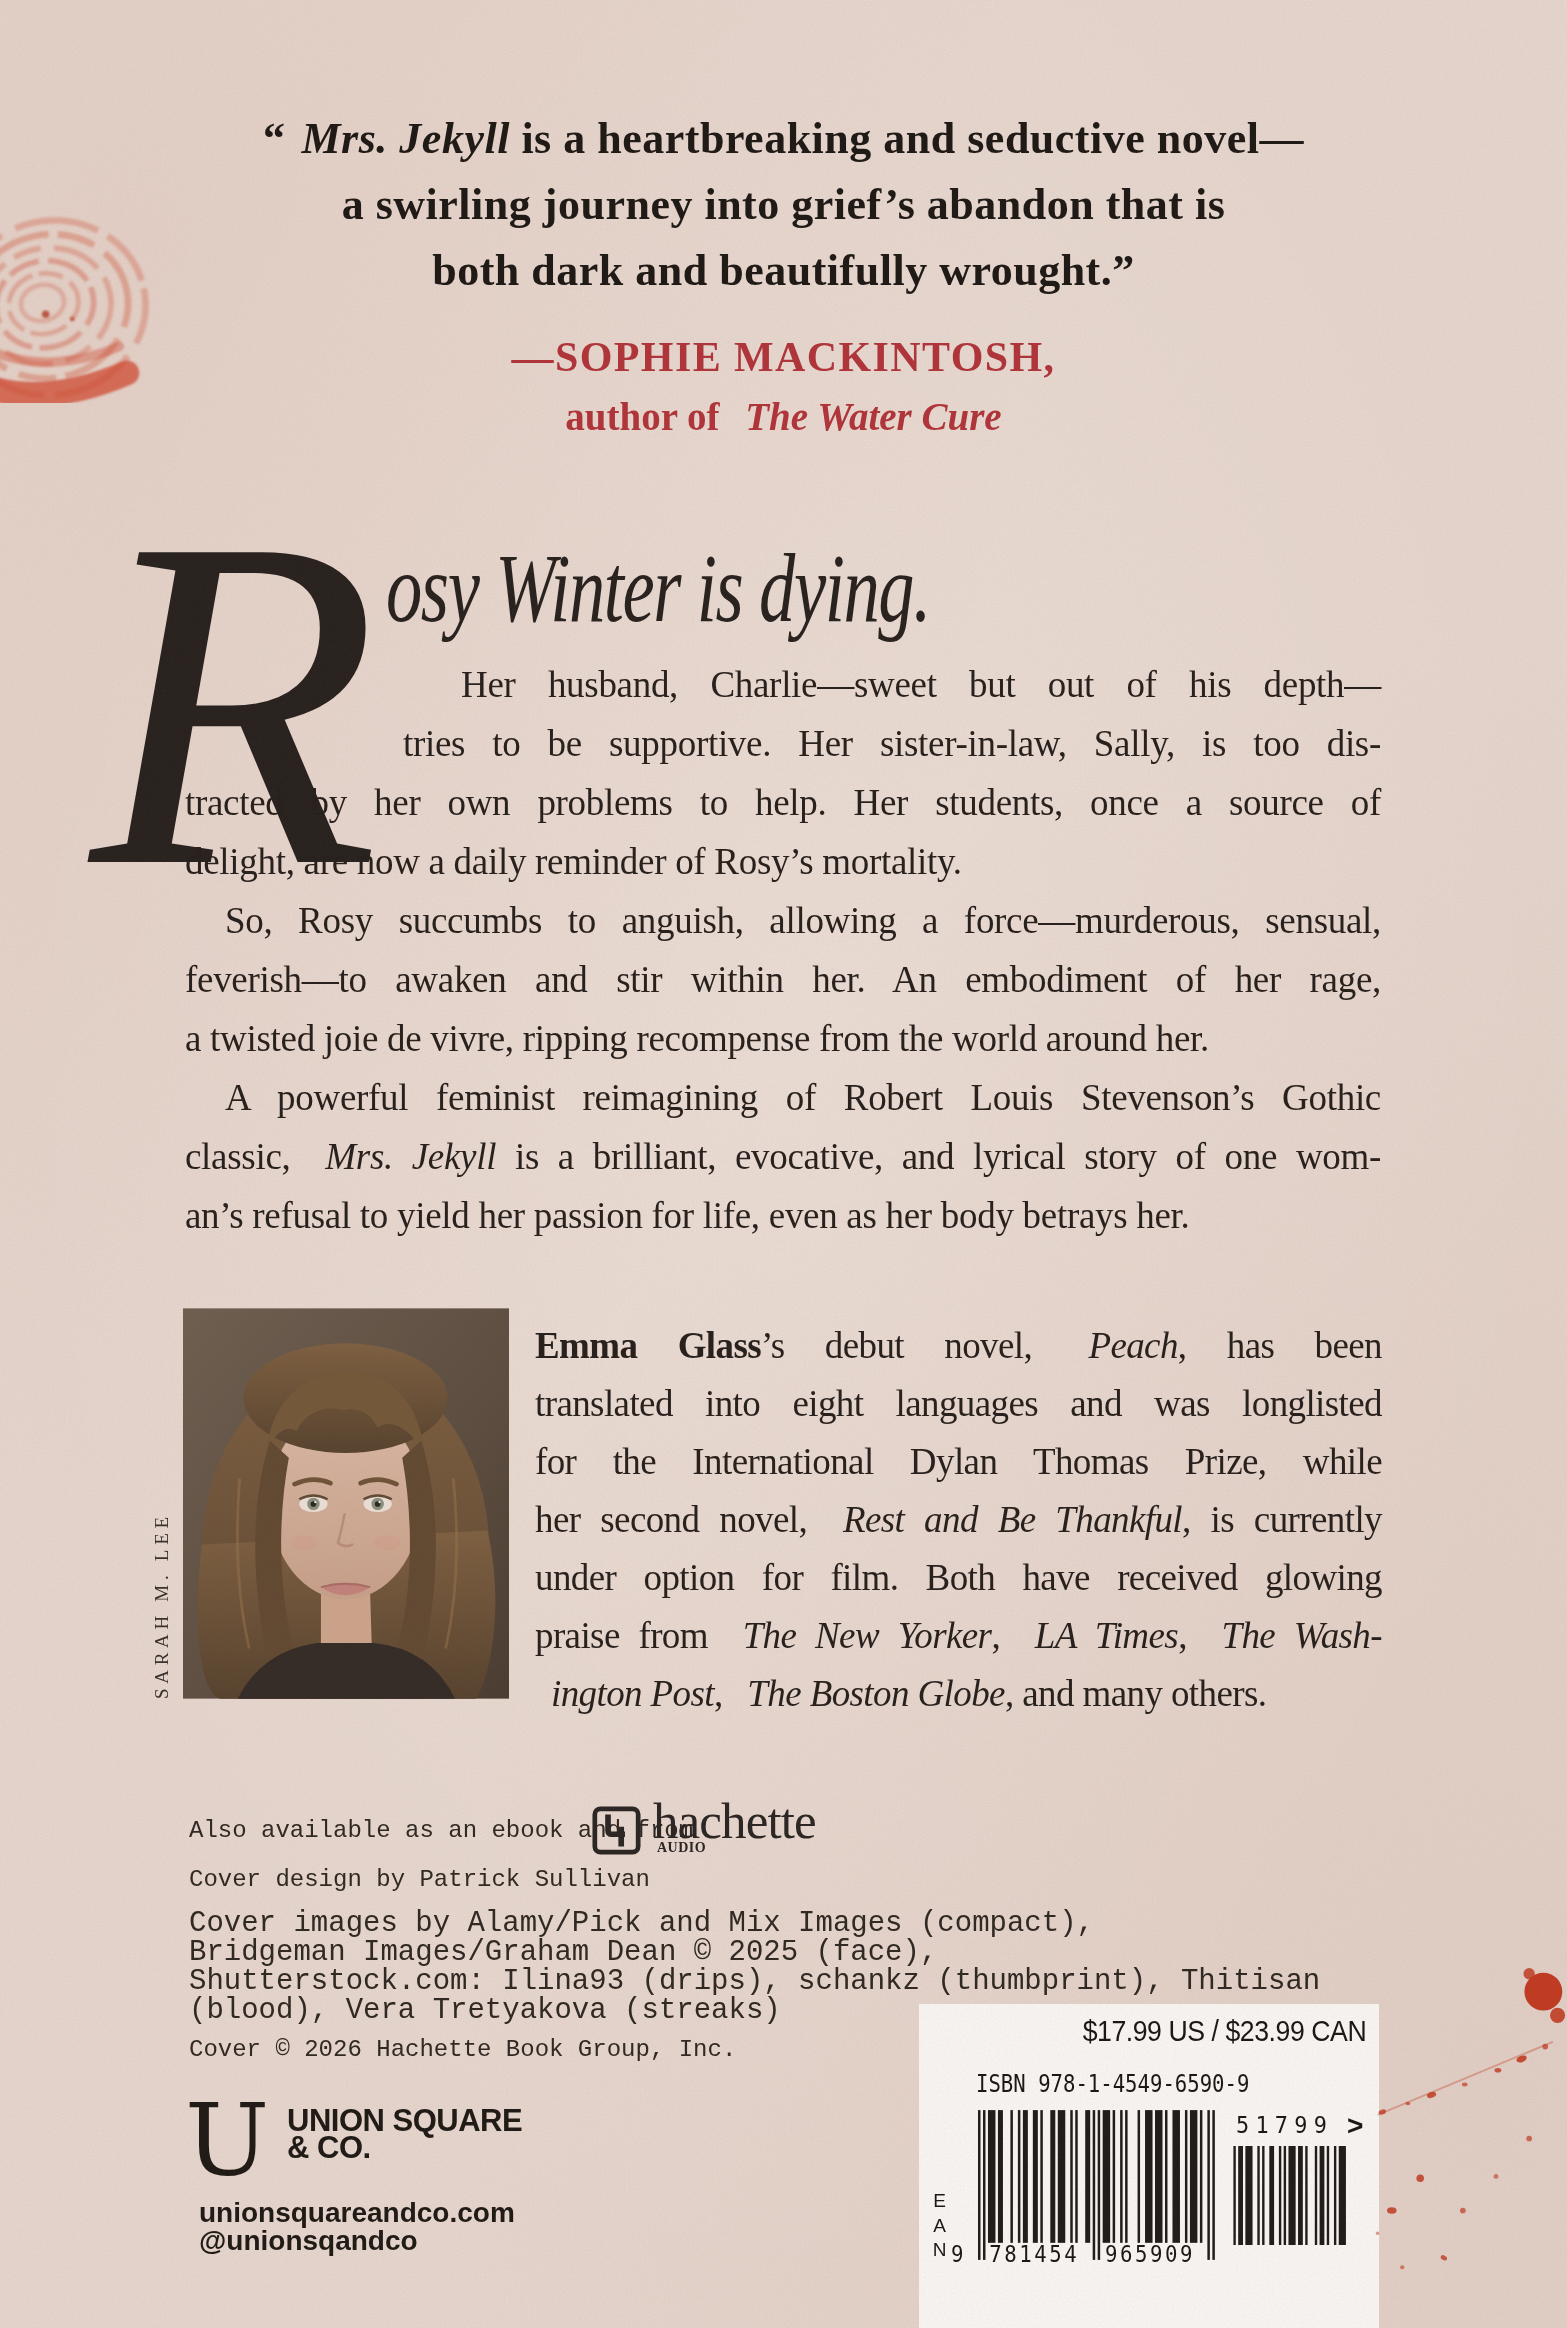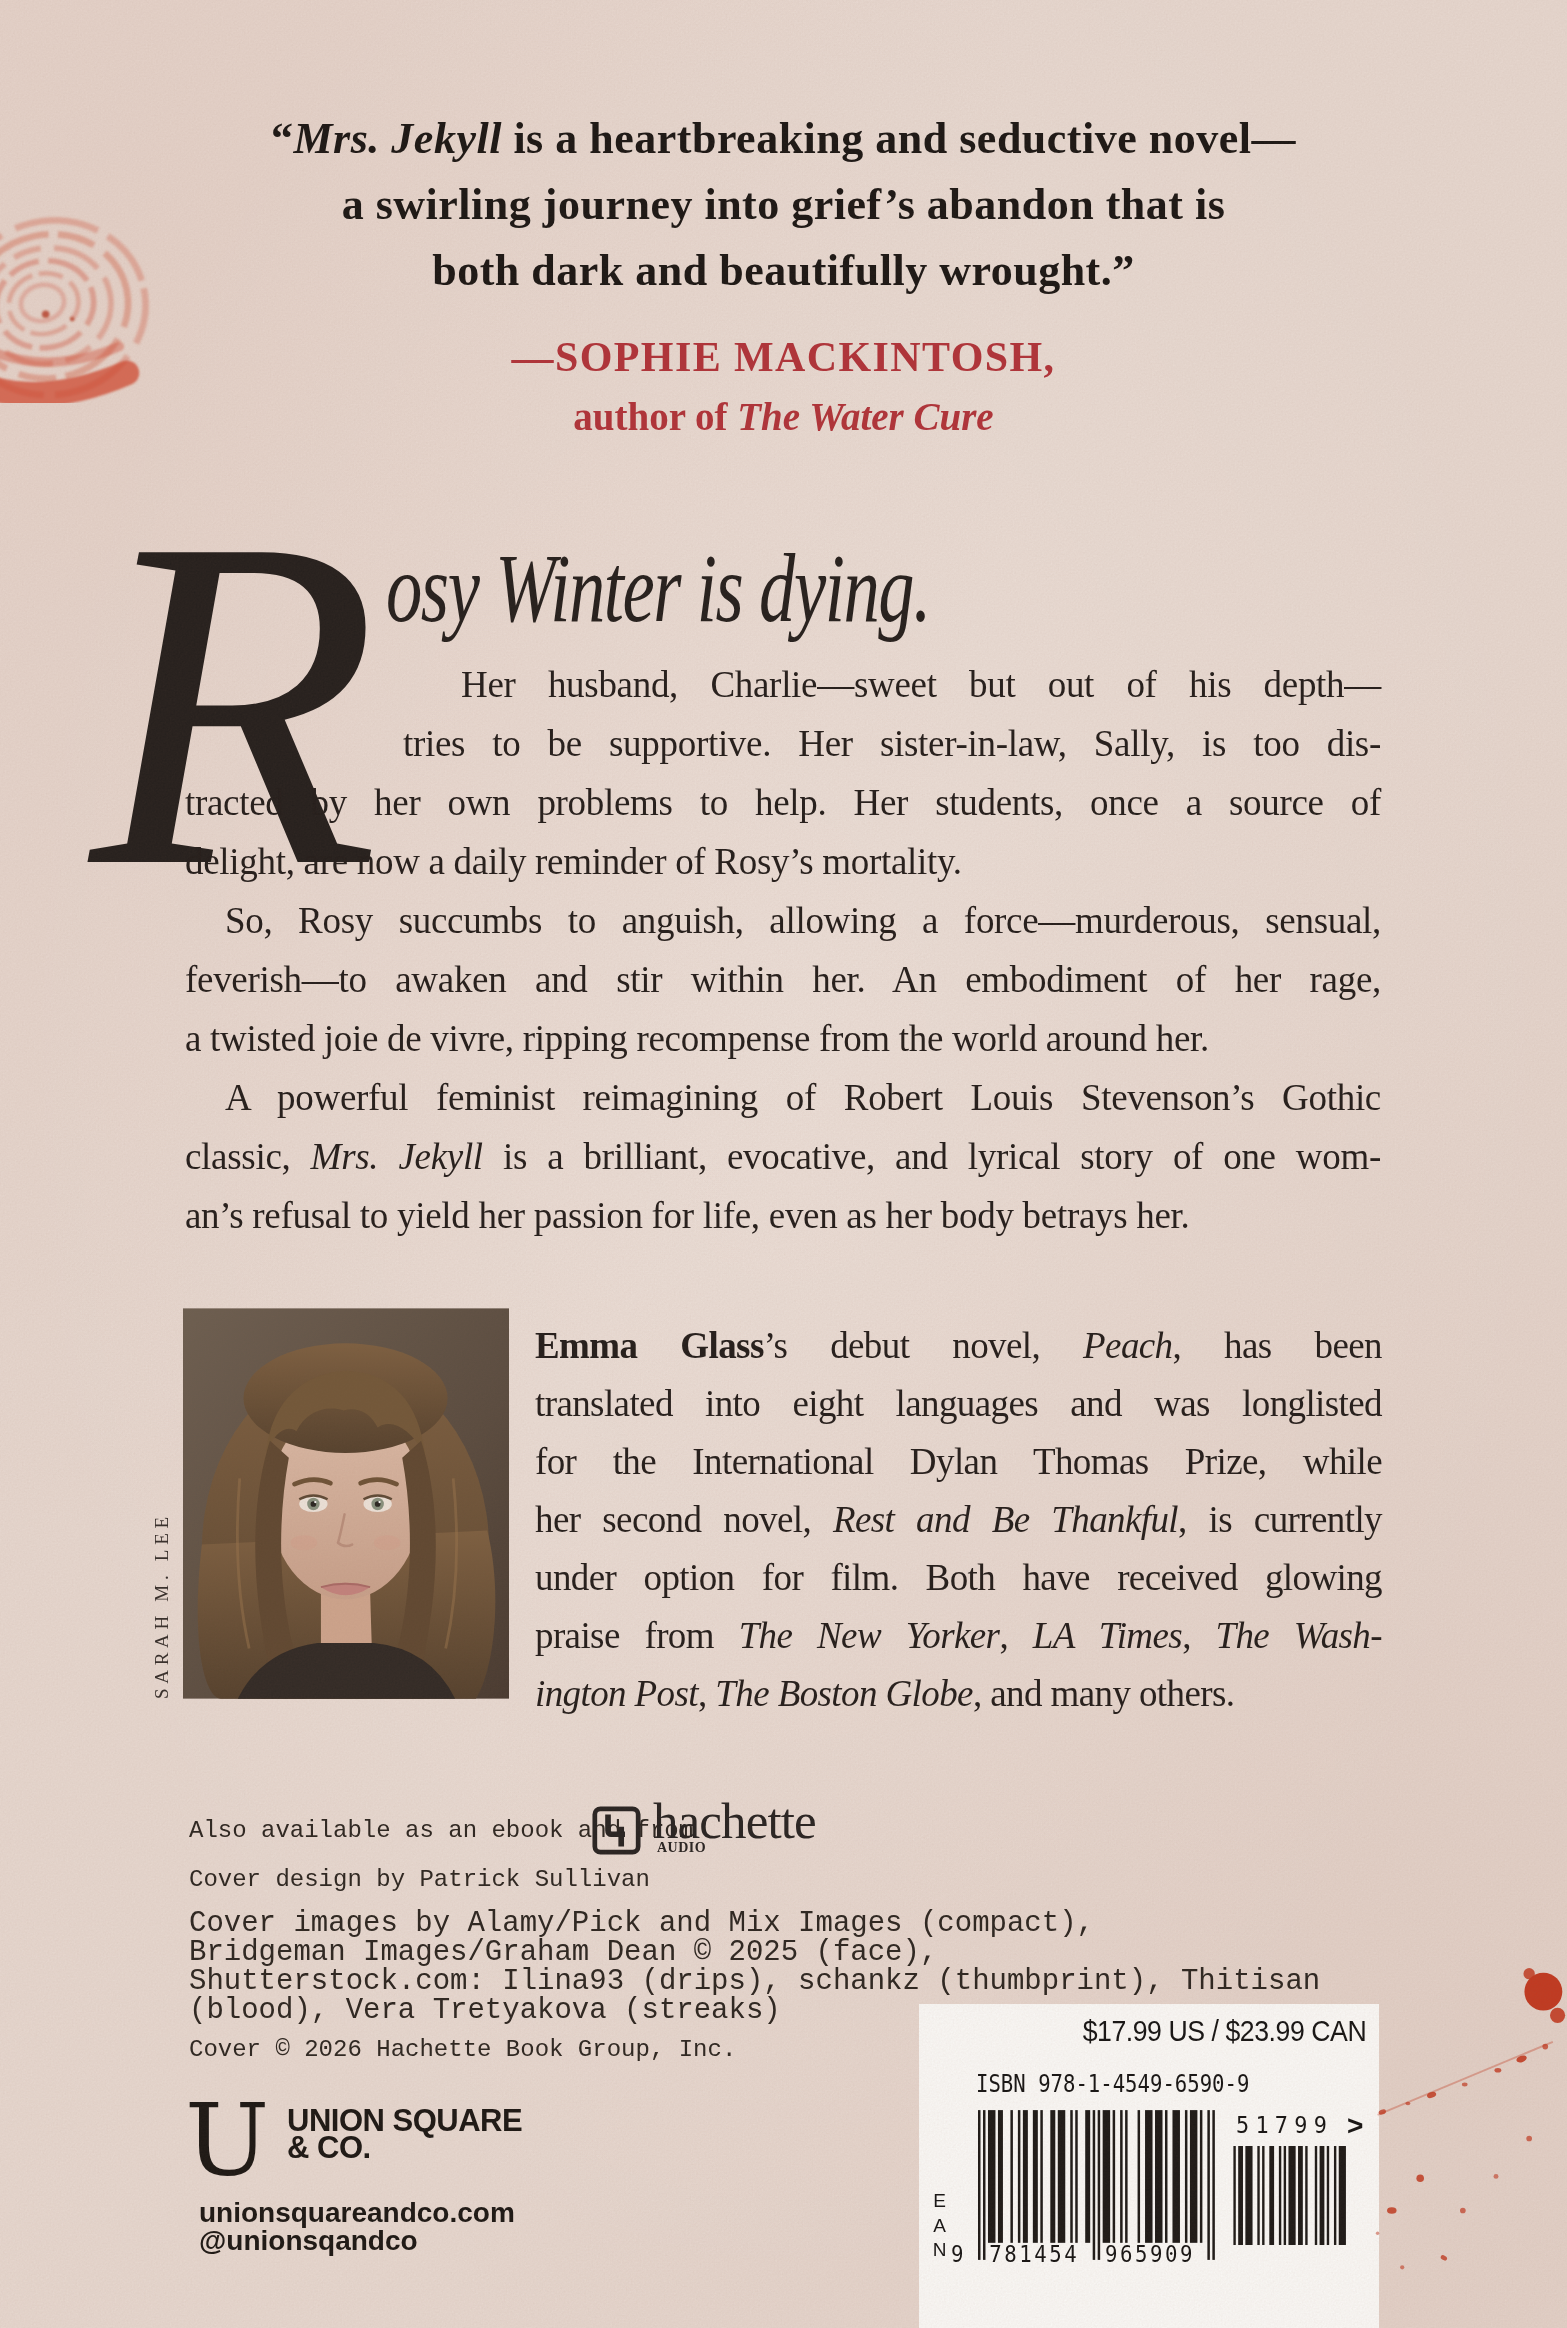--- a/index.html
+++ b/index.html
@@ -78,21 +78,21 @@
     transform:scaleX(.9);transform-origin:0 0;}
   .bc-digits .grp{letter-spacing:2.8px;}
   .bc-addon{position:absolute;left:312px;top:142px;}
   .bc-addon-digits{position:absolute;left:309px;top:108px;width:119px;text-align:center;
     font-family:"DejaVu Sans Mono",monospace;font-size:23px;letter-spacing:6.6px;color:#111;
     transform:scaleX(.95);transform-origin:0 0;}
   .bc-arrow{position:absolute;left:428px;top:106px;font-family:"Liberation Sans",sans-serif;
     font-weight:700;font-size:28px;color:#111;}
 
   .stain{position:absolute;pointer-events:none;}
-  i{font-style:italic;} b{font-weight:700;}
+  i{font-style:italic;margin-left:16px;} b{font-weight:700;}
 </style>
 </head>
 <body>
 
 <div class="page">
 
   <svg class="stain" style="left:-66px;top:199px;" width="246" height="241" viewBox="0 0 260 255">
     <defs>
         <filter id="soft">
           <feGaussianBlur stdDeviation="1.4"></feGaussianBlur>

